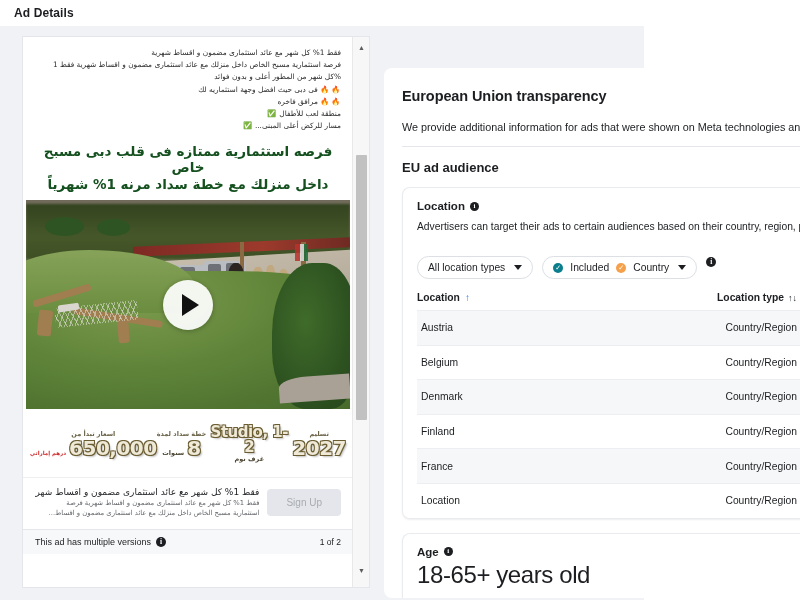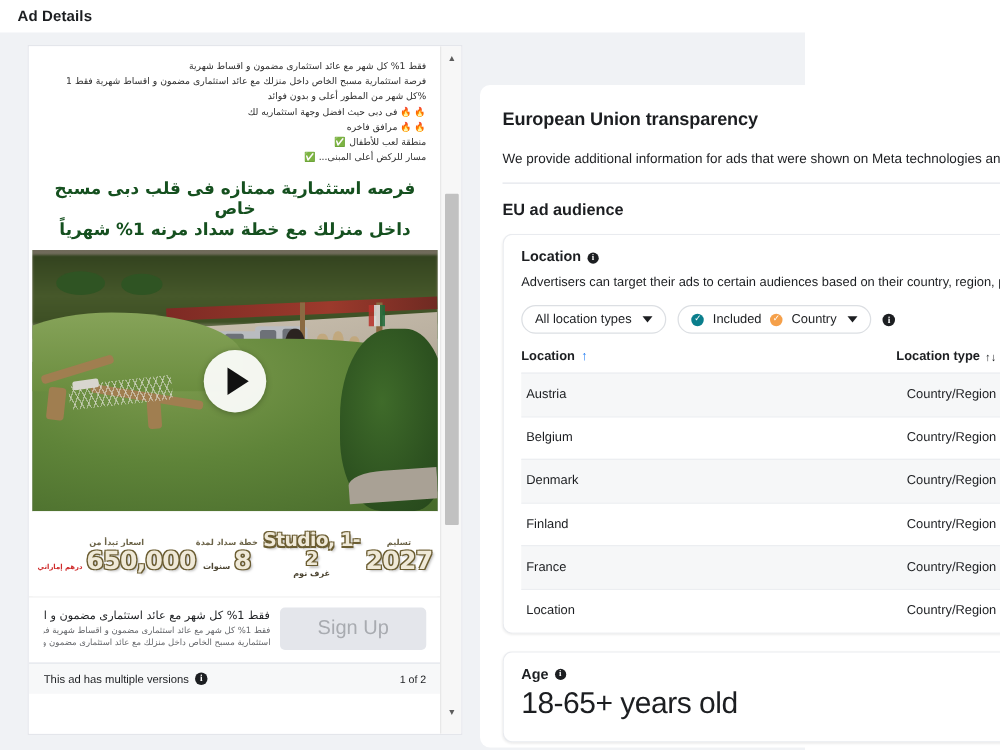--- a/index.html
+++ b/index.html
@@ -294,22 +294,22 @@
   .cta-text .t2 {
     font-size: 6.8px; color: #65676b; line-height: 1.5;
     font-family: "DejaVu Sans","Liberation Sans", sans-serif;
     white-space: nowrap; overflow: hidden;
   }
   .cta-btn {
     background: #e4e6eb;
     color: #a8abb0;
     border: none;
     border-radius: 4px;
-    font-size: 16px;
-    padding: 8px 30px;
+    font-size: 10px;
+    padding: 8px 19px;
     white-space: nowrap;
     font-family: "Liberation Sans", sans-serif;
   }
 
   .ad-versions {
     display: flex;
     align-items: center;
     border-top: 1px solid #e4e6eb;
     padding: 7px 12px;
     background: #f7f8f9;
@@ -394,20 +394,21 @@
   }
   .pill {
     display: inline-flex; align-items: center; gap: 7px;
     border: 1px solid #dcdfe3;
     border-radius: 14px;
     background: #fff;
     padding: 5px 10px;
     font-size: 10.3px;
     color: #1c1e21;
     white-space: nowrap;
+    margin-top: 12px;
   }
   .caret {
     width: 0; height: 0;
     border-left: 4px solid transparent;
     border-right: 4px solid transparent;
     border-top: 5px solid #1c1e21;
     margin-left: 2px;
   }
   .dot-chk {
     display: inline-flex; align-items: center; justify-content: center;

